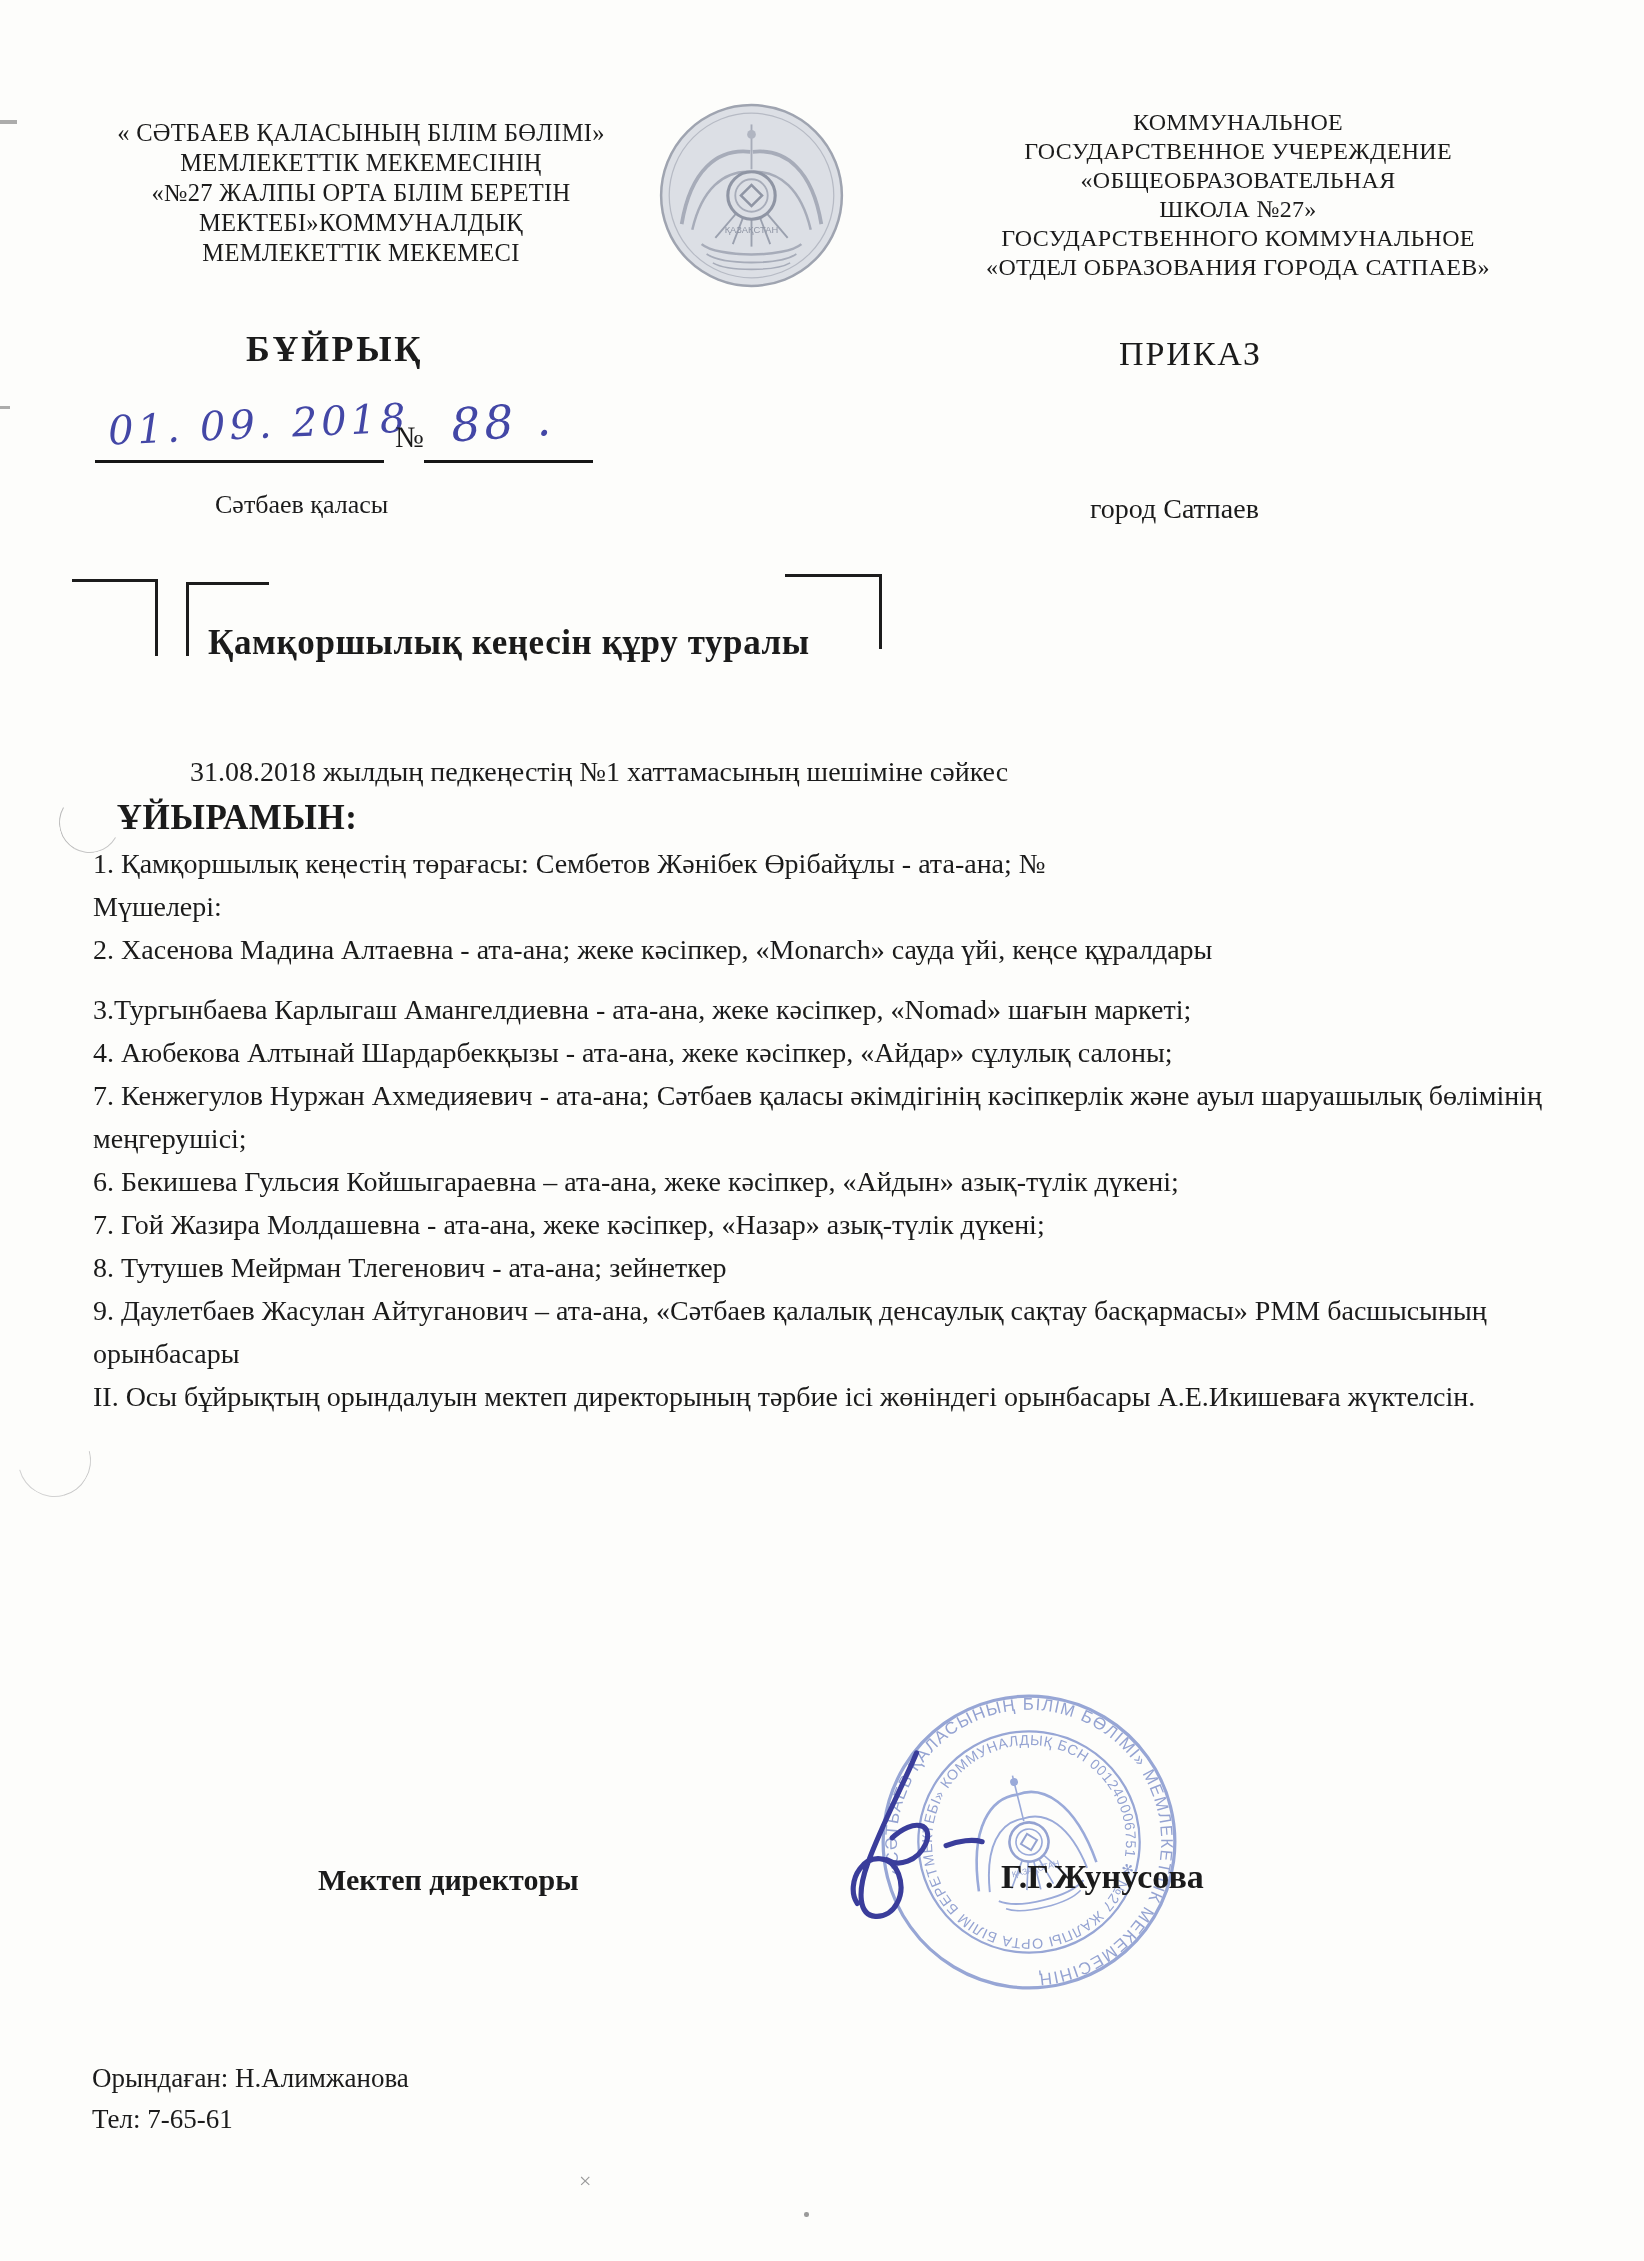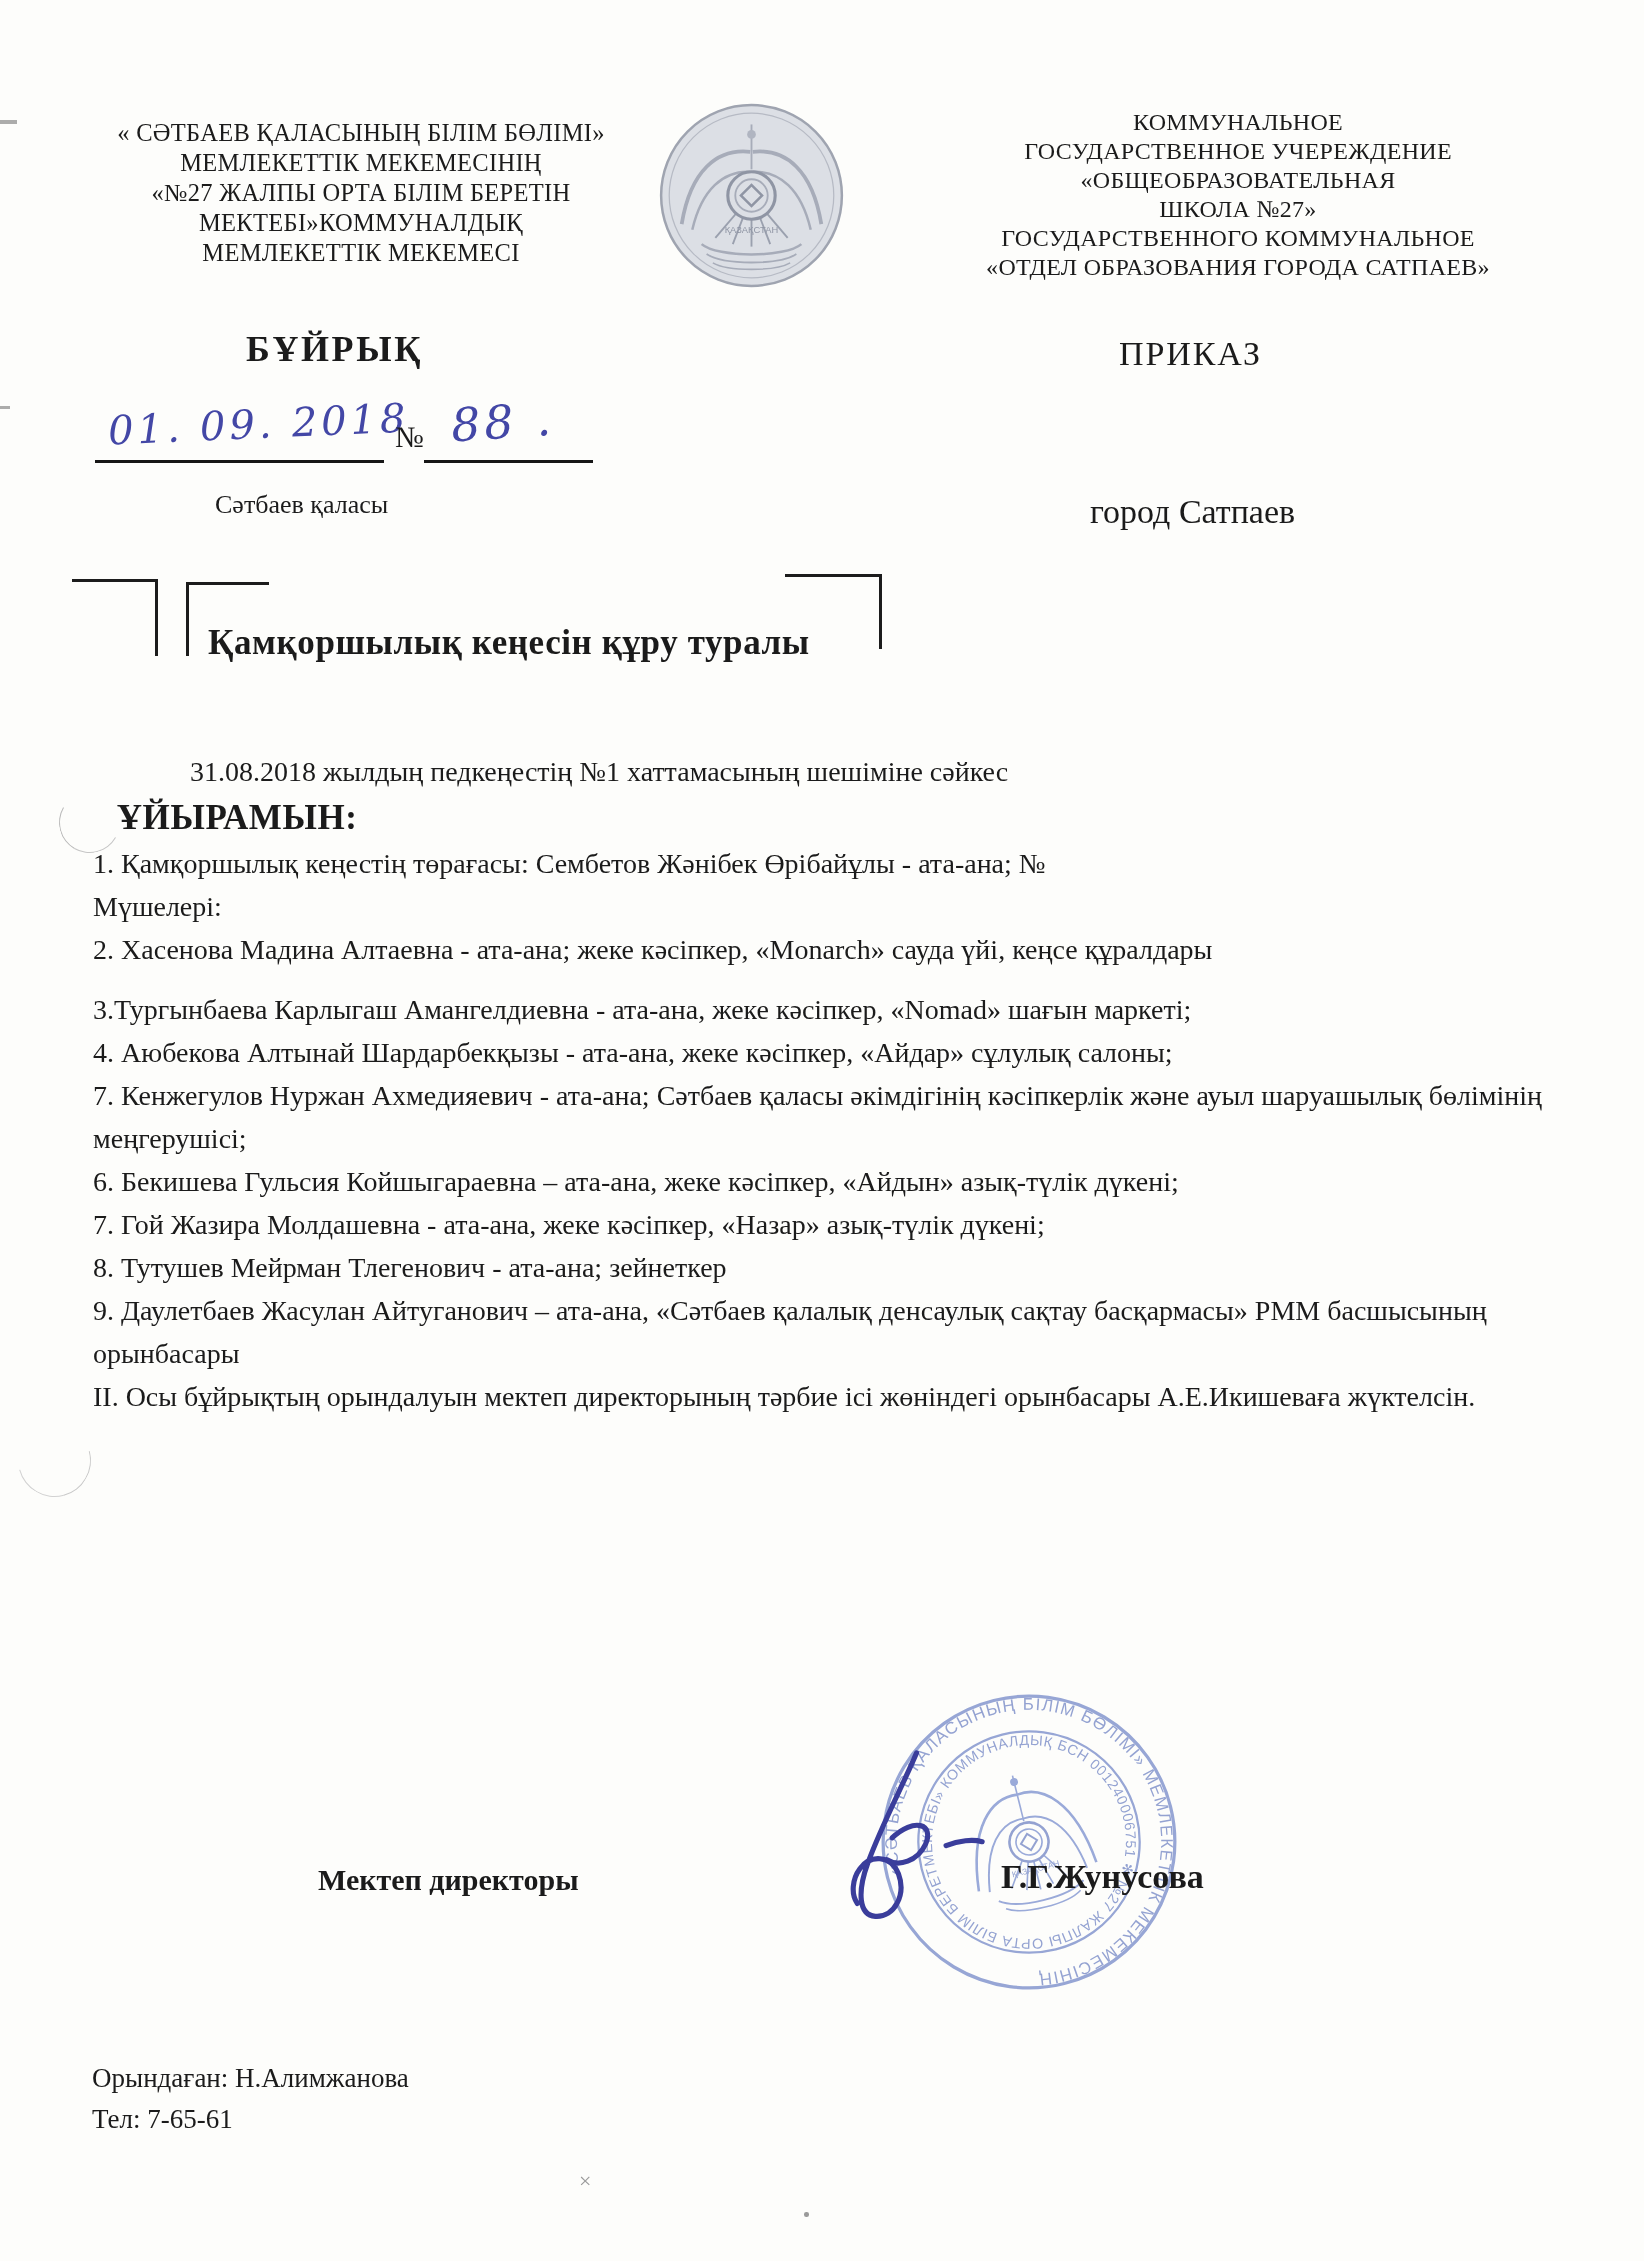--- a/index.html
+++ b/index.html
@@ -20,21 +20,21 @@
   .order-ru{left:1096px; top:335px; font-size:34px; letter-spacing:1.9px;margin-left:23px;}
   
   .hand{color:#4347a6; font-style:italic; font-family:"DejaVu Serif",serif;}
   .hw-date{left:108px; top:401px; font-size:40px; letter-spacing:3.9px; transform:rotate(-2.5deg);}
   .no-sign{left:395px; top:420px; font-size:30px;}
   .hw-number{left:451px; top:395px; font-size:46px; letter-spacing:3.9px; transform:rotate(-4deg);}
   .rule{height:2.6px; background:#161616;}
   .rule-date{left:95px; top:460px; width:289px;}
   .rule-number{left:424px; top:460px; width:169px;}
   .place-kk{left:215px; top:490px; font-size:26px;}
-  .place-ru{left:1090px; top:493px; font-size:34px;font-family:Liberation Serif, serif;}
+  .place-ru{left:1090px; top:493px; font-size:28px;font-family:Liberation Serif, serif;}
   
   .mark{border:0 solid #1c1c1c;}
   .mark-la{left:72px; top:579px; width:83px; height:74px; border-top-width:3.2px; border-right-width:3.2px;}
   .mark-lb{left:186px; top:582px; width:80px; height:71px; border-top-width:3.2px; border-left-width:3.2px;}
   .mark-r {left:785px; top:574px; width:94px; height:72px; border-top-width:3.2px; border-right-width:3.2px;}
   
   .subject{left:208px; top:623px; font-size:35px; font-weight:700; letter-spacing:0.6px;}
   
   .body-wrap{left:93px; top:750px; width:1470px; font-size:28px; line-height:43px;}
   .body-wrap p{margin:0;}

